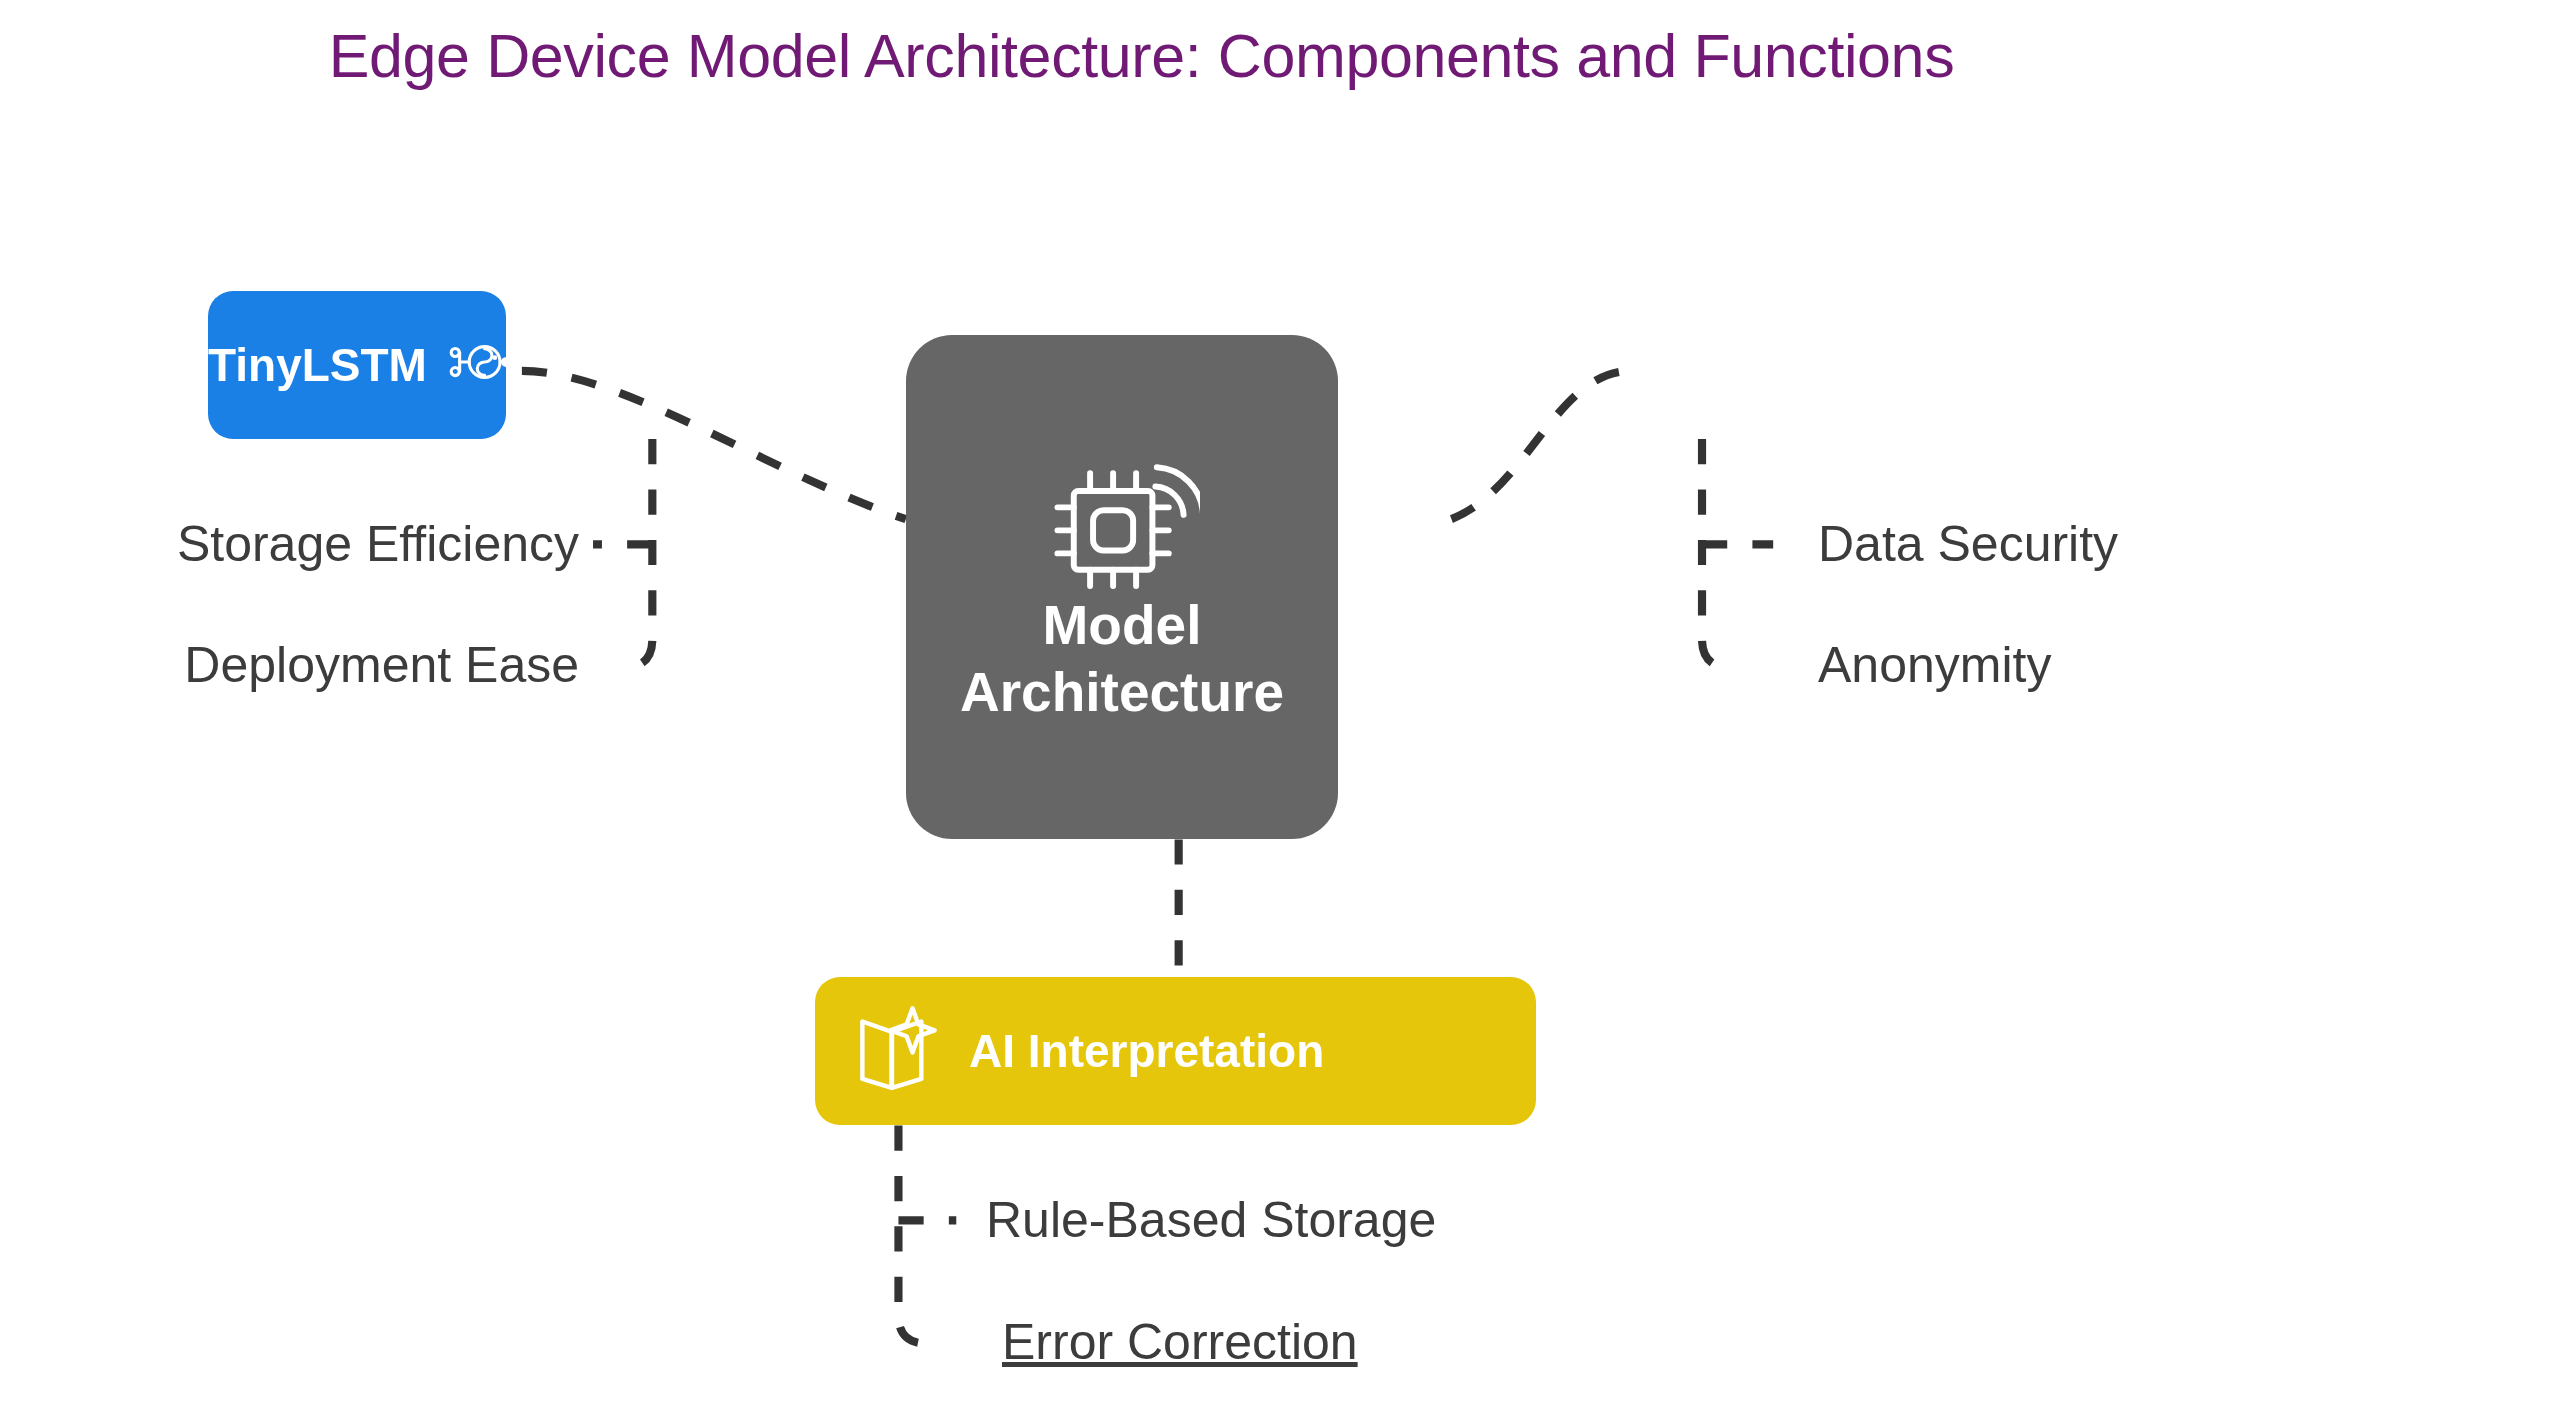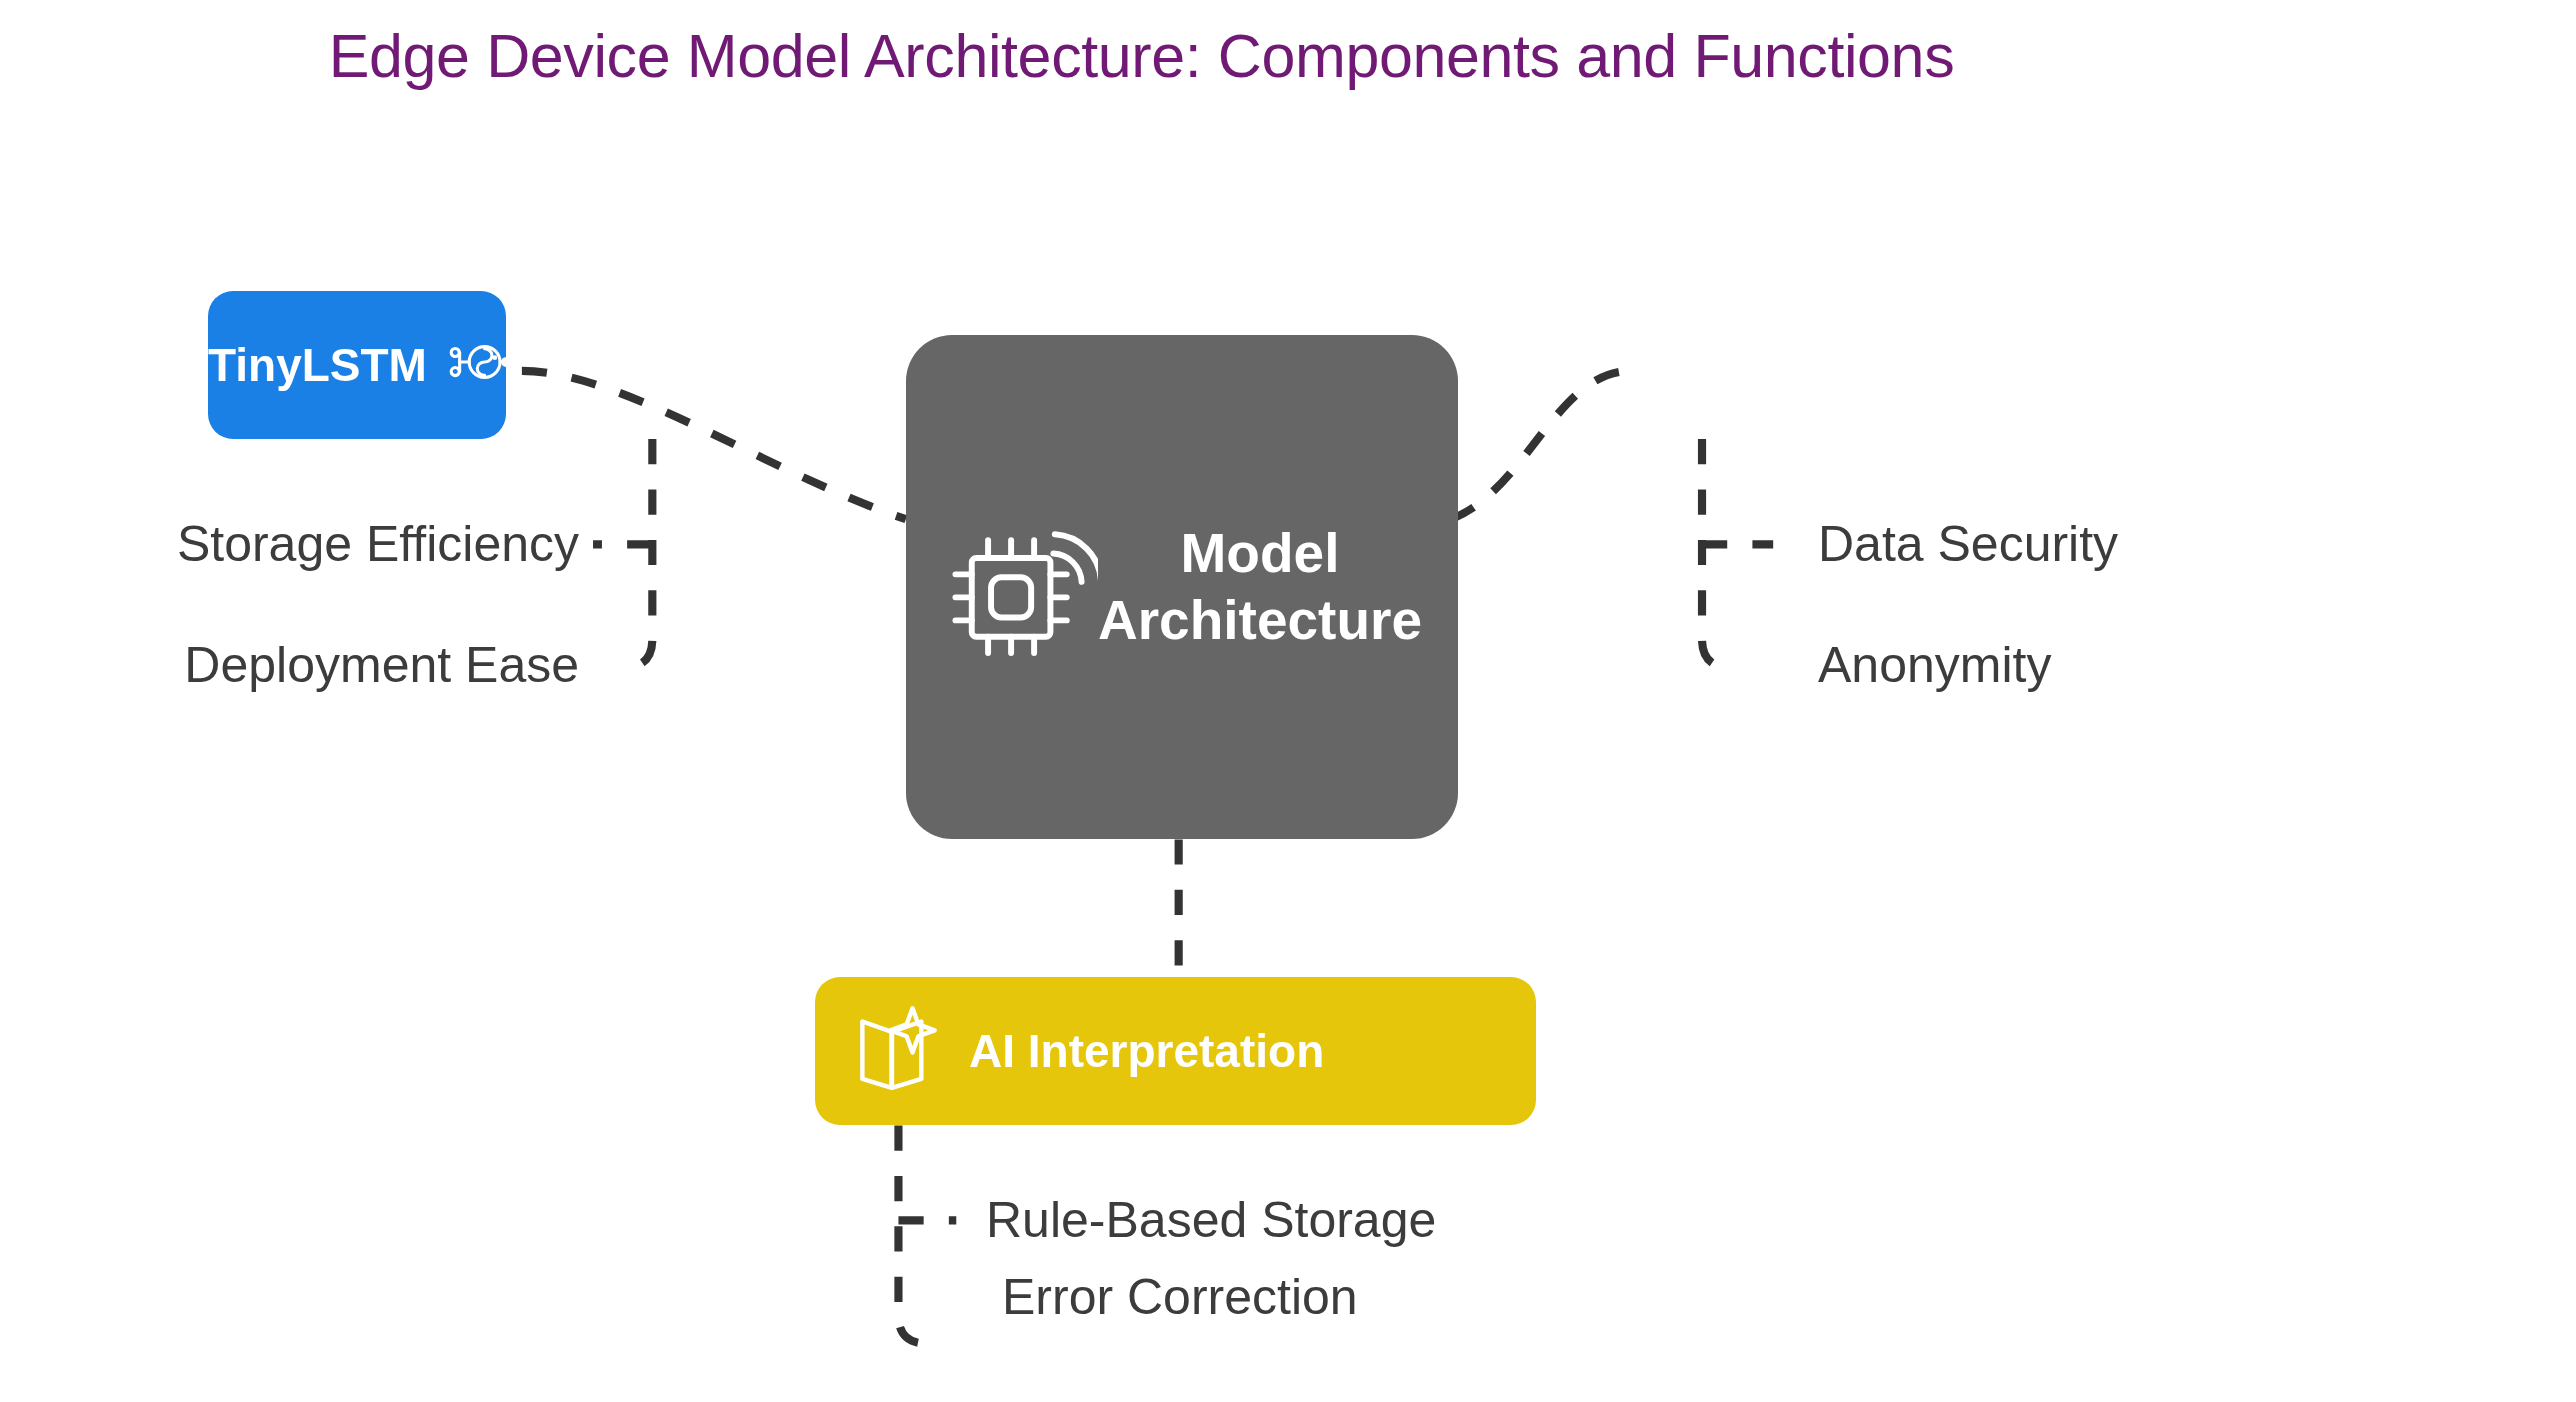--- a/index.html
+++ b/index.html
@@ -73,25 +73,25 @@
     height: 148px;
     background: #1a80e5;
     gap: 19px;
     box-shadow: 0 0 0 0 rgba(0,0,0,0);
   }
 
   
   #node-center {
     left: 906px;
     top: 335px;
-    width: 552px;
+    width: 432px;
     height: 504px;
     background: #666666;
     border-radius: 46px;
-    flex-direction: row;
+    flex-direction: column;
     justify-content: center;
     align-items: center;
   }
   #node-center .node-label {
     font-size: 55px;
     font-weight: 700;
     text-align: center;
     white-space: pre-line;
     line-height: 1.22;
   }
@@ -131,21 +131,21 @@
   }
   .leaf.right-align {
     text-align: right;
   }
 
   #leaf-storage      { left: 30px;  top: 519px;  width: 549px; }
   #leaf-deployment   { left: 30px;  top: 640px;  width: 549px; }
   #leaf-datasec      { left: 1818px; top: 519px; }
   #leaf-anonymity    { left: 1818px; top: 640px; }
   #leaf-rule         { left: 986px; top: 1195px; }
-  #leaf-error        { left: 1002px; top: 1272px; }
+  #leaf-error        { left: 1002px; top: 1317px; text-decoration: underline; }
 </style>
 </head>
 <body>
 
 <div id="stage">
 
   <div id="title">Edge Device Model Architecture: Components and Functions</div>
 
   <svg id="links" viewBox="0 0 3475 1892" xmlns="http://www.w3.org/2000/svg">
     <g fill="none" stroke="#333333" stroke-width="11" stroke-linecap="butt" stroke-dasharray="34 34">

